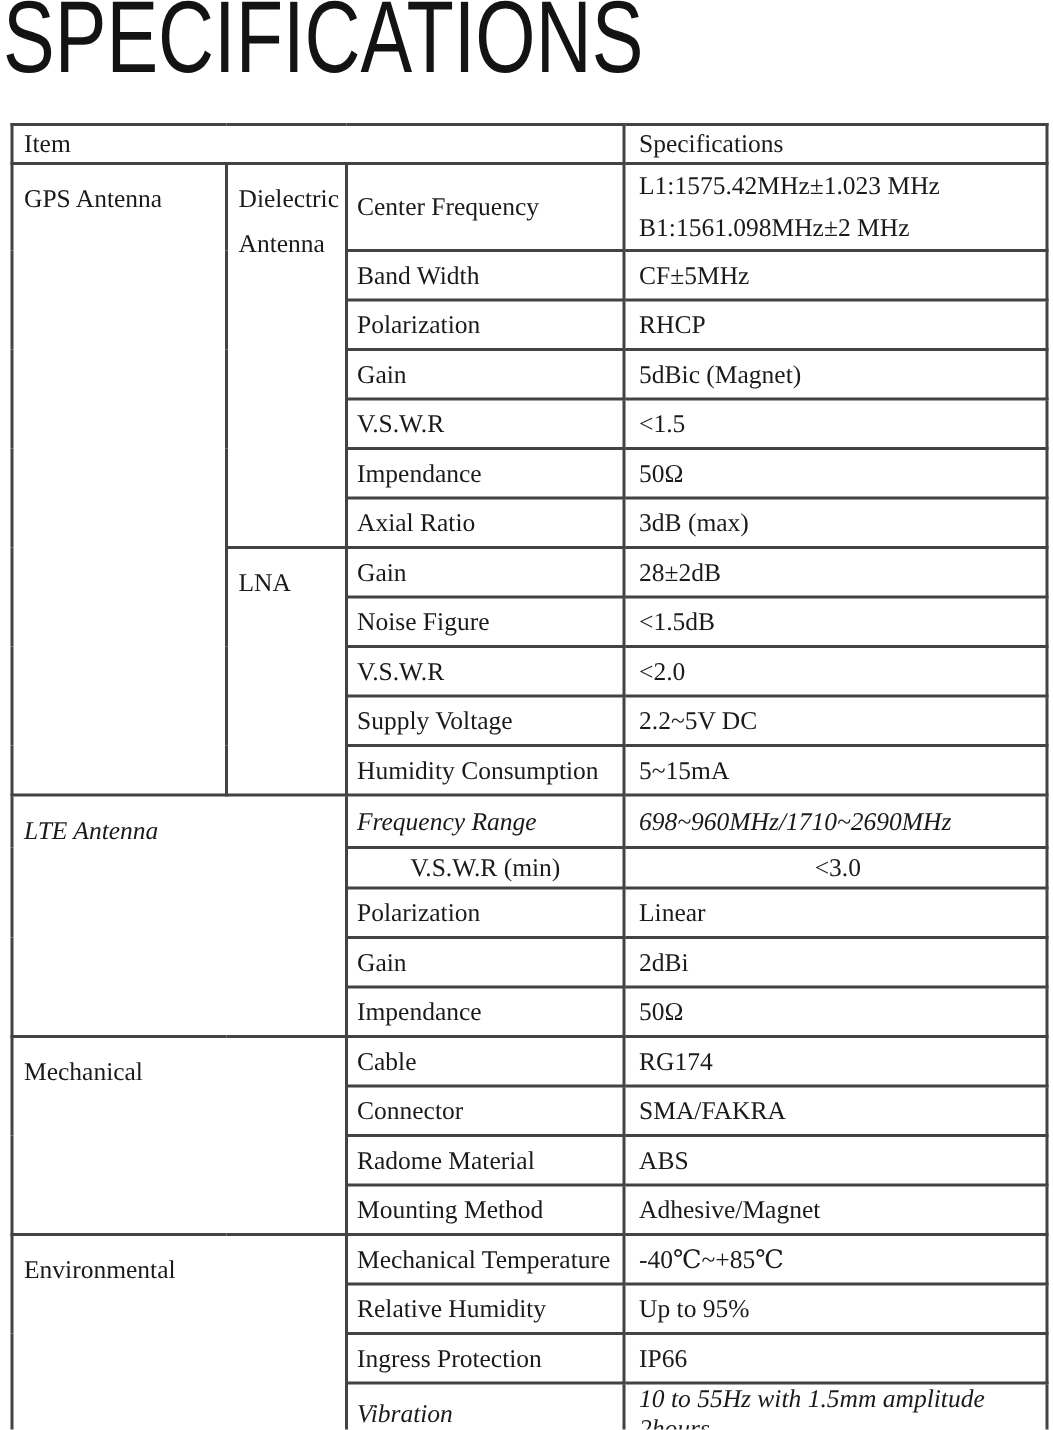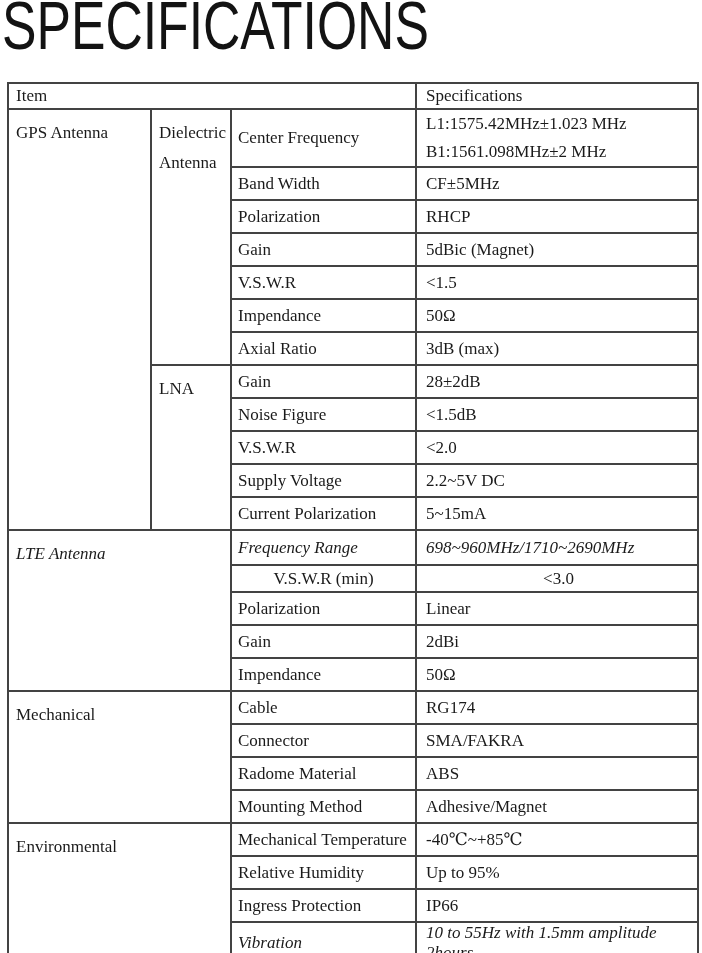--- a/index.html
+++ b/index.html
@@ -119,21 +119,21 @@
       </tr>
       <tr>
         <td class="prop">V.S.W.R</td>
         <td class="val">&lt;2.0</td>
       </tr>
       <tr>
         <td class="prop">Supply Voltage</td>
         <td class="val">2.2~5V DC</td>
       </tr>
       <tr>
-        <td class="prop">Current Polarization</td>
+        <td class="prop">Humidity Consumption</td>
         <td class="val">5~15mA</td>
       </tr>
 
       <tr class="tall">
         <td colspan="2" rowspan="5" class="sec">LTE Antenna</td>
         <td class="prop">Frequency Range</td>
         <td class="val">698~960MHz/1710~2690MHz</td>
       </tr>
       <tr class="short">
         <td class="prop">V.S.W.R (min)</td>

